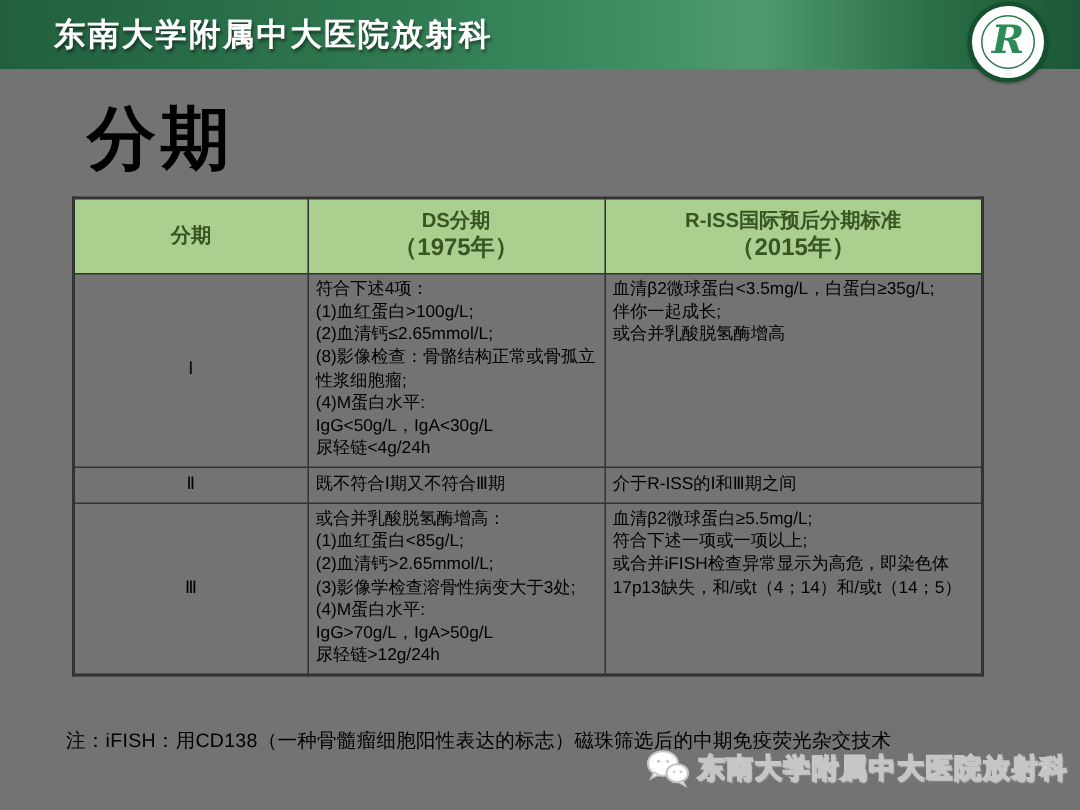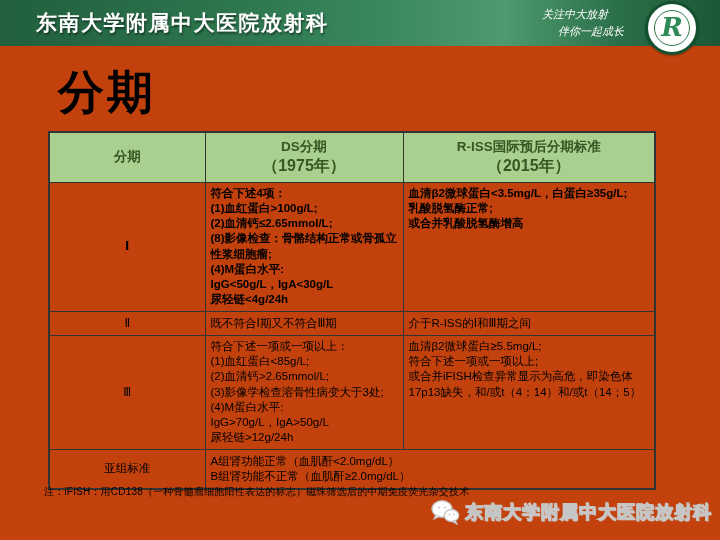--- a/index.html
+++ b/index.html
@@ -1,19 +1,19 @@
 <!DOCTYPE html>
 <html><head>
 <meta charset="utf-8">
 <style>
   * { margin:0; padding:0; box-sizing:border-box; }
   html,body { width:720px; height:540px; }
   body { font-family:"Liberation Sans","DejaVu Sans",sans-serif; background:#fff; }
 
-  #slide { position:relative; width:720px; height:540px; background:#c2410c; overflow:hidden; }
+  #slide { position:relative; width:720px; height:540px; background:#737373; overflow:hidden; }
 
   
   .banner { position:absolute; left:0; top:0; width:720px; height:46px;
     background:linear-gradient(90deg,#215f3d 0%,#2e774f 34%,#39875d 52%,#4f9a6e 70%,#2b6f48 86%,#1c5737 100%); }
   .banner-title { position:absolute; left:36px; top:9px; color:#ffffff; font-size:21px; font-weight:bold;
     font-family:"Liberation Serif","DejaVu Serif",serif; letter-spacing:1.5px; text-shadow:1px 2px 2px rgba(0,0,0,.45); }
   .slogan { position:absolute; right:96px; top:6px; color:#ffffff; font-size:11px; font-style:italic;
     font-family:"DejaVu Serif","Liberation Serif",serif; line-height:1.55; }
   .slogan .l2 { margin-left:16px; }
   .logo { position:absolute; left:645px; top:1px; width:54px; height:54px; border-radius:50%;
@@ -30,44 +30,40 @@
 
   
   table.staging { position:absolute; left:48px; top:131px; width:606px; border-collapse:collapse;
     table-layout:fixed; border:2.5px solid #333; }
   table.staging th, table.staging td { border:1.2px solid #333; }
   table.staging thead th { background:#a9d08e; color:#375623; font-weight:bold; font-size:13.5px;
     height:50px; text-align:center; vertical-align:middle; line-height:1.3; padding:2px; }
   table.staging thead th .sub { font-size:16px; }
   table.staging tbody td { font-size:11.5px; color:#000; padding:3px 5px; vertical-align:top; line-height:1.33; }
   td.stage { text-align:center; vertical-align:middle !important; font-size:12.5px; }
-  tr.r1 td { height:120px;font-weight:bold; }
+  tr.r1 td { height:120px; }
   tr.r2 td { height:24px; vertical-align:middle !important; }
   tr.r3 td { height:106px; }
   tr.r4 td { height:40px; vertical-align:middle !important; }
 
   
-  .note { position:absolute; left:44px; top:485px; font-size:10px; color:#000; letter-spacing:0.2px; }
+  .note { position:absolute; left:44px; top:485px; font-size:13px; color:#000; letter-spacing:0.2px; }
 
   
   .watermark { position:absolute; right:8px; top:499px; display:flex; align-items:center; gap:5px; }
   .wm-text { font-size:18px; font-weight:bold; letter-spacing:1px; color:#ffffff;
     -webkit-text-stroke:1px #c6c6c6; text-shadow:1px 1px 1px #cfcfcf; }
 </style>
 </head>
 <body>
 
 <div id="slide">
 
   <div class="banner">
     <div class="banner-title">东南大学附属中大医院放射科</div>
-    <div class="slogan">
-      <div class="l1">关注中大放射</div>
-      <div class="l2">伴你一起成长</div>
-    </div>
     <div class="logo">
       <div class="logo-inner">
         <span class="logo-r">R</span>
       </div>
     </div>
   </div>
 
   <div class="page-title">分期</div>
 
   <table class="staging">
@@ -98,55 +94,48 @@
             <div>符合下述4项：</div>
             <div>(1)血红蛋白&gt;100g/L;</div>
             <div>(2)血清钙≤2.65mmol/L;</div>
             <div>(8)影像检查：骨骼结构正常或骨孤立性浆细胞瘤;</div>
             <div>(4)M蛋白水平:</div>
             <div>IgG&lt;50g/L，IgA&lt;30g/L</div>
             <div>尿轻链&lt;4g/24h</div>
           </td>
         <td>
             <div>血清β2微球蛋白&lt;3.5mg/L，白蛋白≥35g/L;</div>
-            <div>乳酸脱氢酶正常;</div>
+            <div>伴你一起成长;</div>
             <div>或合并乳酸脱氢酶增高</div>
           </td>
       </tr>
       <tr class="r2">
         <td class="stage">Ⅱ</td>
         <td>
             <div>既不符合Ⅰ期又不符合Ⅲ期</div>
           </td>
         <td>
             <div>介于R-ISS的Ⅰ和Ⅲ期之间</div>
           </td>
       </tr>
       <tr class="r3">
         <td class="stage">Ⅲ</td>
         <td>
-            <div>符合下述一项或一项以上：</div>
+            <div>或合并乳酸脱氢酶增高：</div>
             <div>(1)血红蛋白&lt;85g/L;</div>
             <div>(2)血清钙&gt;2.65mmol/L;</div>
             <div>(3)影像学检查溶骨性病变大于3处;</div>
             <div>(4)M蛋白水平:</div>
             <div>IgG&gt;70g/L，IgA&gt;50g/L</div>
             <div>尿轻链&gt;12g/24h</div>
           </td>
         <td>
             <div>血清β2微球蛋白≥5.5mg/L;</div>
             <div>符合下述一项或一项以上;</div>
             <div>或合并iFISH检查异常显示为高危，即染色体17p13缺失，和/或t（4；14）和/或t（14；5）</div>
-          </td>
-      </tr>
-      <tr class="r4">
-        <td class="stage">亚组标准</td>
-        <td colspan="2">
-            <div>A组肾功能正常（血肌酐&lt;2.0mg/dL）</div>
-            <div>B组肾功能不正常（血肌酐≥2.0mg/dL）</div>
           </td>
       </tr>
     </tbody>
   </table>
 
   <div class="note">注：iFISH：用CD138（一种骨髓瘤细胞阳性表达的标志）磁珠筛选后的中期免疫荧光杂交技术</div>
 
   <div class="watermark">
     <svg width="30" height="26" viewBox="0 0 30 26">
       <ellipse cx="12" cy="10" rx="10" ry="8.2" fill="#ffffff" stroke="#c6c6c6" stroke-width="1.4"></ellipse>

